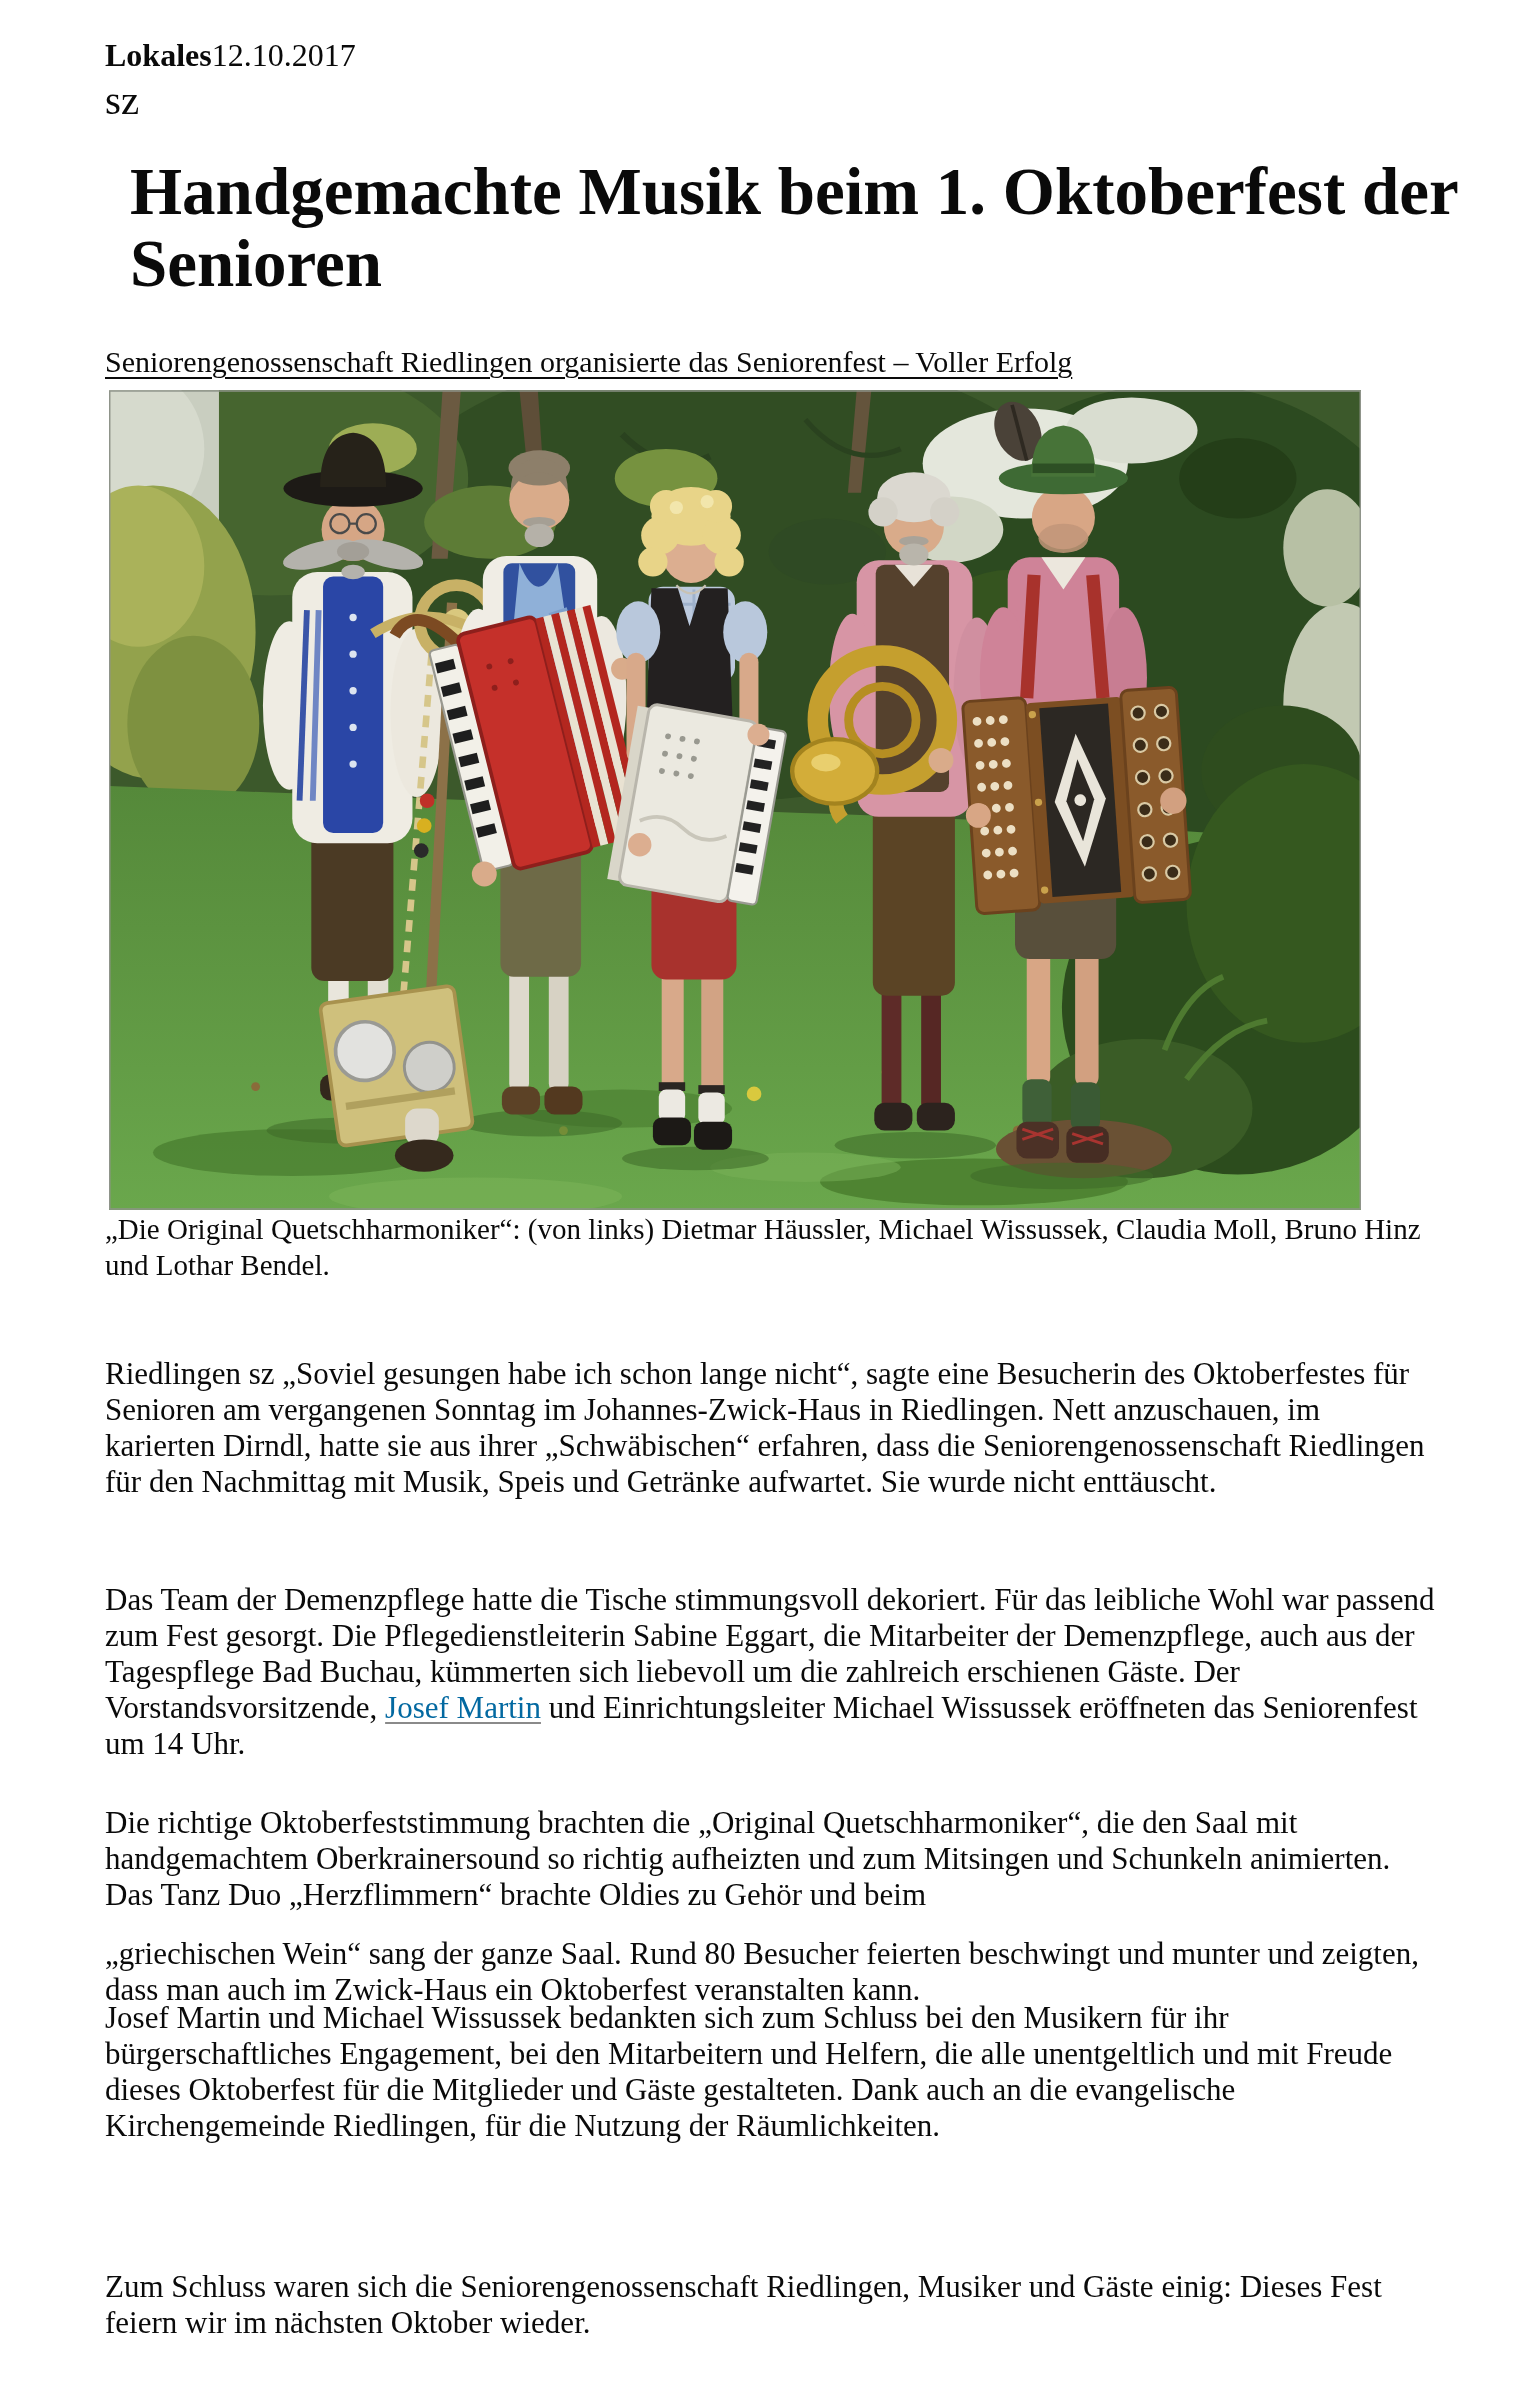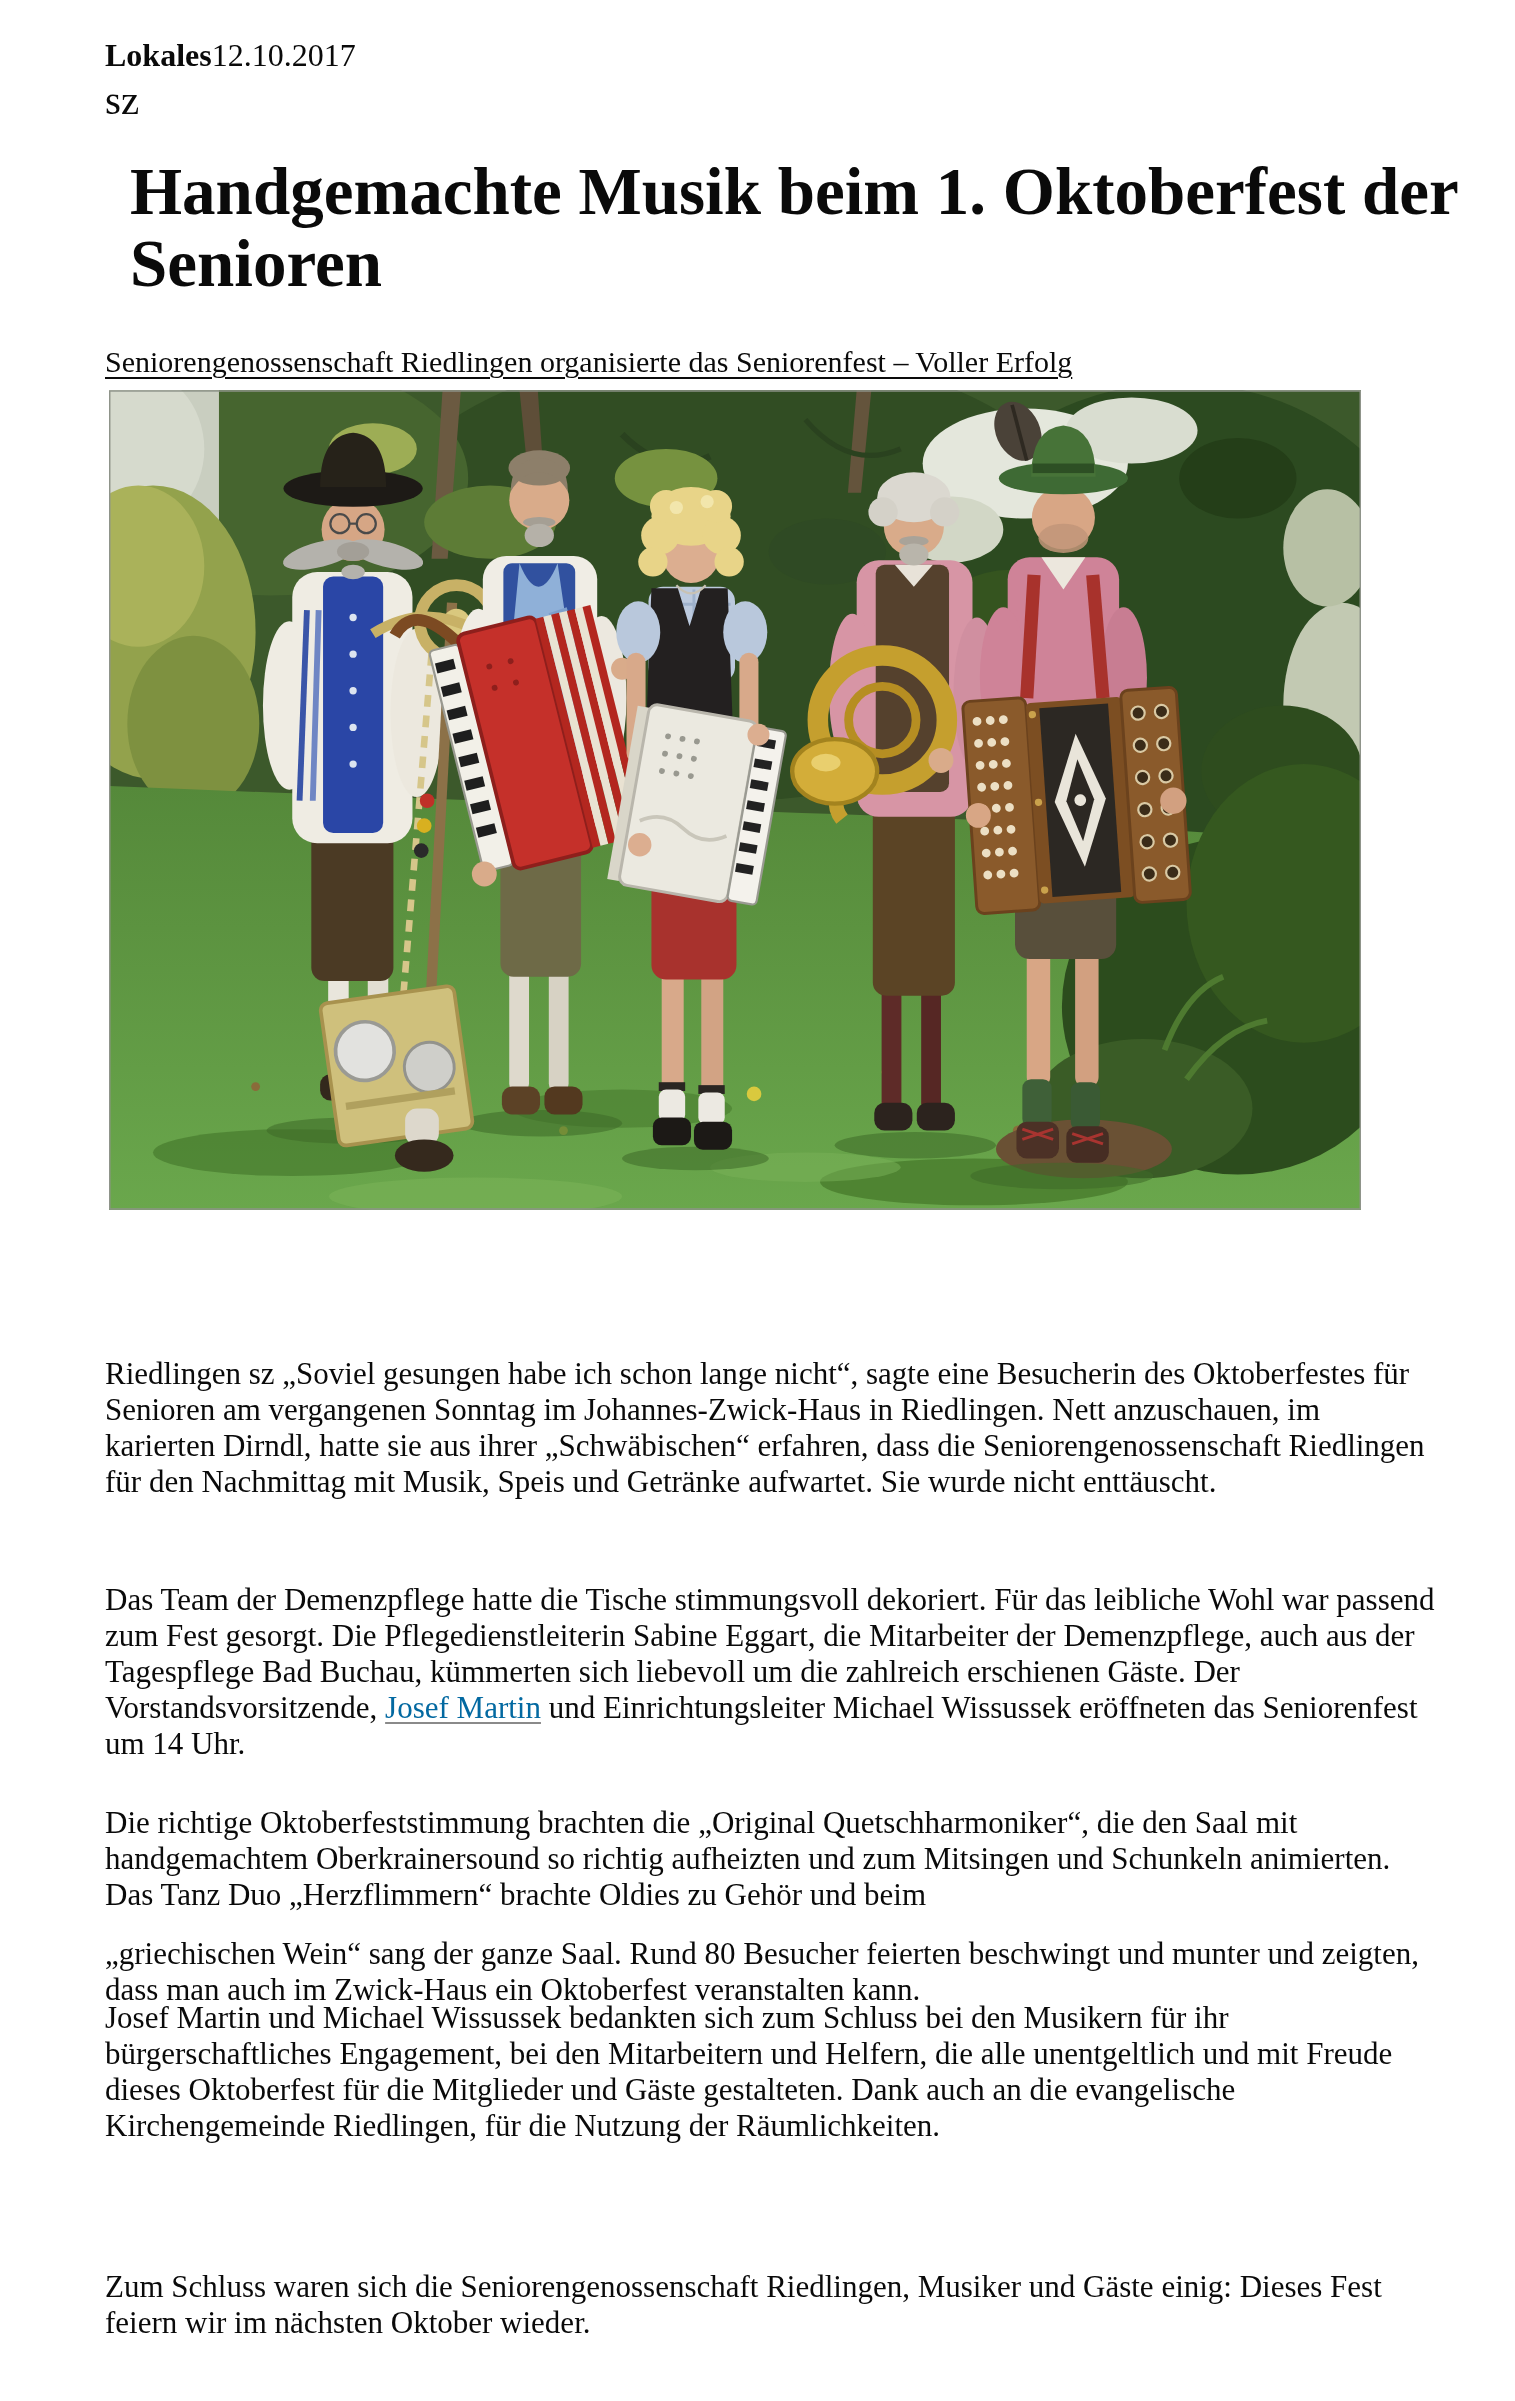--- a/index.html
+++ b/index.html
@@ -382,20 +382,21 @@
     </g>
     <circle cx="724" cy="620" r="16" fill="#dcae90"></circle>
     <circle cx="886" cy="470" r="15" fill="#dcae90"></circle>
   </g>
 
   <rect x="1" y="1" width="1706" height="1116" fill="none" stroke="#8f948a" stroke-width="2"></rect>
 </svg>
 </div>
 
 <div class="abs caption-block">
+  <p>„Die Original Quetschharmoniker“: (von links) Dietmar Häussler, Michael Wissussek, Claudia Moll, Bruno Hinz und Lothar Bendel.</p>
 </div>
 
 <p class="abs para" id="p1">Riedlingen sz „Soviel gesungen habe ich schon lange nicht“, sagte eine Besucherin des Oktoberfestes für Senioren am vergangenen Sonntag im Johannes-Zwick-Haus in Riedlingen. Nett anzuschauen, im karierten Dirndl, hatte sie aus ihrer „Schwäbischen“ erfahren, dass die Seniorengenossenschaft Riedlingen für den Nachmittag mit Musik, Speis und Getränke aufwartet. Sie wurde nicht enttäuscht.</p>
 
 <p class="abs para" id="p2"><span>Das Team der Demenzpflege hatte die Tische stimmungsvoll dekoriert. Für das leibliche Wohl war passend zum Fest gesorgt. Die Pflegedienstleiterin Sabine Eggart, die Mitarbeiter der Demenzpflege, auch aus der Tagespflege Bad Buchau, kümmerten sich liebevoll um die zahlreich erschienen Gäste. Der Vorstandsvorsitzende, </span><span class="jm">Josef Martin</span><span> und Einrichtungsleiter Michael Wissussek eröffneten das Seniorenfest um 14 Uhr.</span></p>
 
 <p class="abs para" id="p3">Die richtige Oktoberfeststimmung brachten die „Original Quetschharmoniker“, die den Saal mit handgemachtem Oberkrainersound so richtig aufheizten und zum Mitsingen und Schunkeln animierten. Das Tanz Duo „Herzflimmern“ brachte Oldies zu Gehör und beim</p>
 <p class="abs para" id="p4">„griechischen Wein“ sang der ganze Saal. Rund 80 Besucher feierten beschwingt und munter und zeigten, dass man auch im Zwick-Haus ein Oktoberfest veranstalten kann.</p>
 <p class="abs para" id="p5">Josef Martin und Michael Wissussek bedankten sich zum Schluss bei den Musikern für ihr bürgerschaftliches Engagement, bei den Mitarbeitern und Helfern, die alle unentgeltlich und mit Freude dieses Oktoberfest für die Mitglieder und Gäste gestalteten. Dank auch an die evangelische Kirchengemeinde Riedlingen, für die Nutzung der Räumlichkeiten.</p>
 <p class="abs para" id="p6">Zum Schluss waren sich die Seniorengenossenschaft Riedlingen, Musiker und Gäste einig: Dieses Fest feiern wir im nächsten Oktober wieder.</p>

